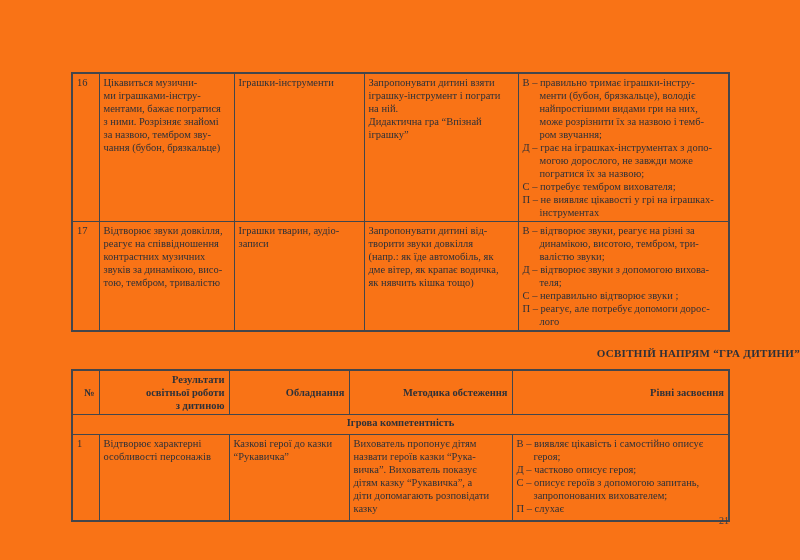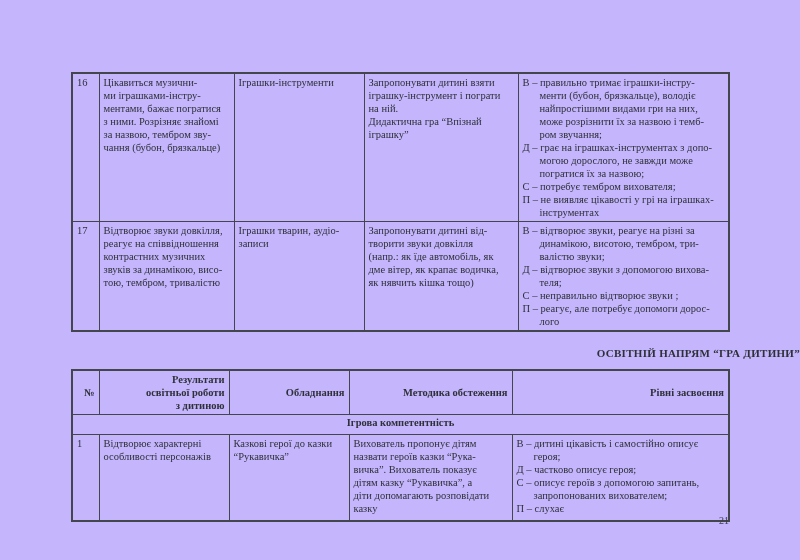--- a/index.html
+++ b/index.html
@@ -1,20 +1,20 @@
 <!DOCTYPE html>
 <html><head>
 <meta charset="utf-8">
 <style>
   html, body { margin: 0; padding: 0; background: #ffffff; }
   .page {
     position: relative;
     width: 800px;
     height: 560px;
-    background: #c4b5fd;
+    background: #f97316;
     font-family: "Liberation Serif", "DejaVu Serif", serif;
     color: #2f3138;
     overflow: hidden;
   }
   table.doc {
     position: absolute;
     border-collapse: collapse;
     table-layout: fixed;
     border: 2px solid #43464c;
   }
@@ -171,21 +171,21 @@
 особливості персонажів</td>
         <td class="pre">Казкові герої до казки
 “Рукавичка”</td>
         <td class="pre">Вихователь пропонує дітям
 назвати героїв казки “Рука-
 вичка”. Вихователь показує
 дітям казку “Рукавичка”, а
 діти допомагають розповідати
 казку</td>
         <td class="levels-cell">
-          <div class="level-item">В – дитині цікавість і самостійно описує
+          <div class="level-item">В – виявляє цікавість і самостійно описує
 героя;</div>
           <div class="level-item">Д – частково описує героя;</div>
           <div class="level-item">С – описує героїв з допомогою запитань,
 запропонованих вихователем;</div>
           <div class="level-item">П – слухає</div>
         </td>
       </tr>
     </tbody>
   </table>
 

